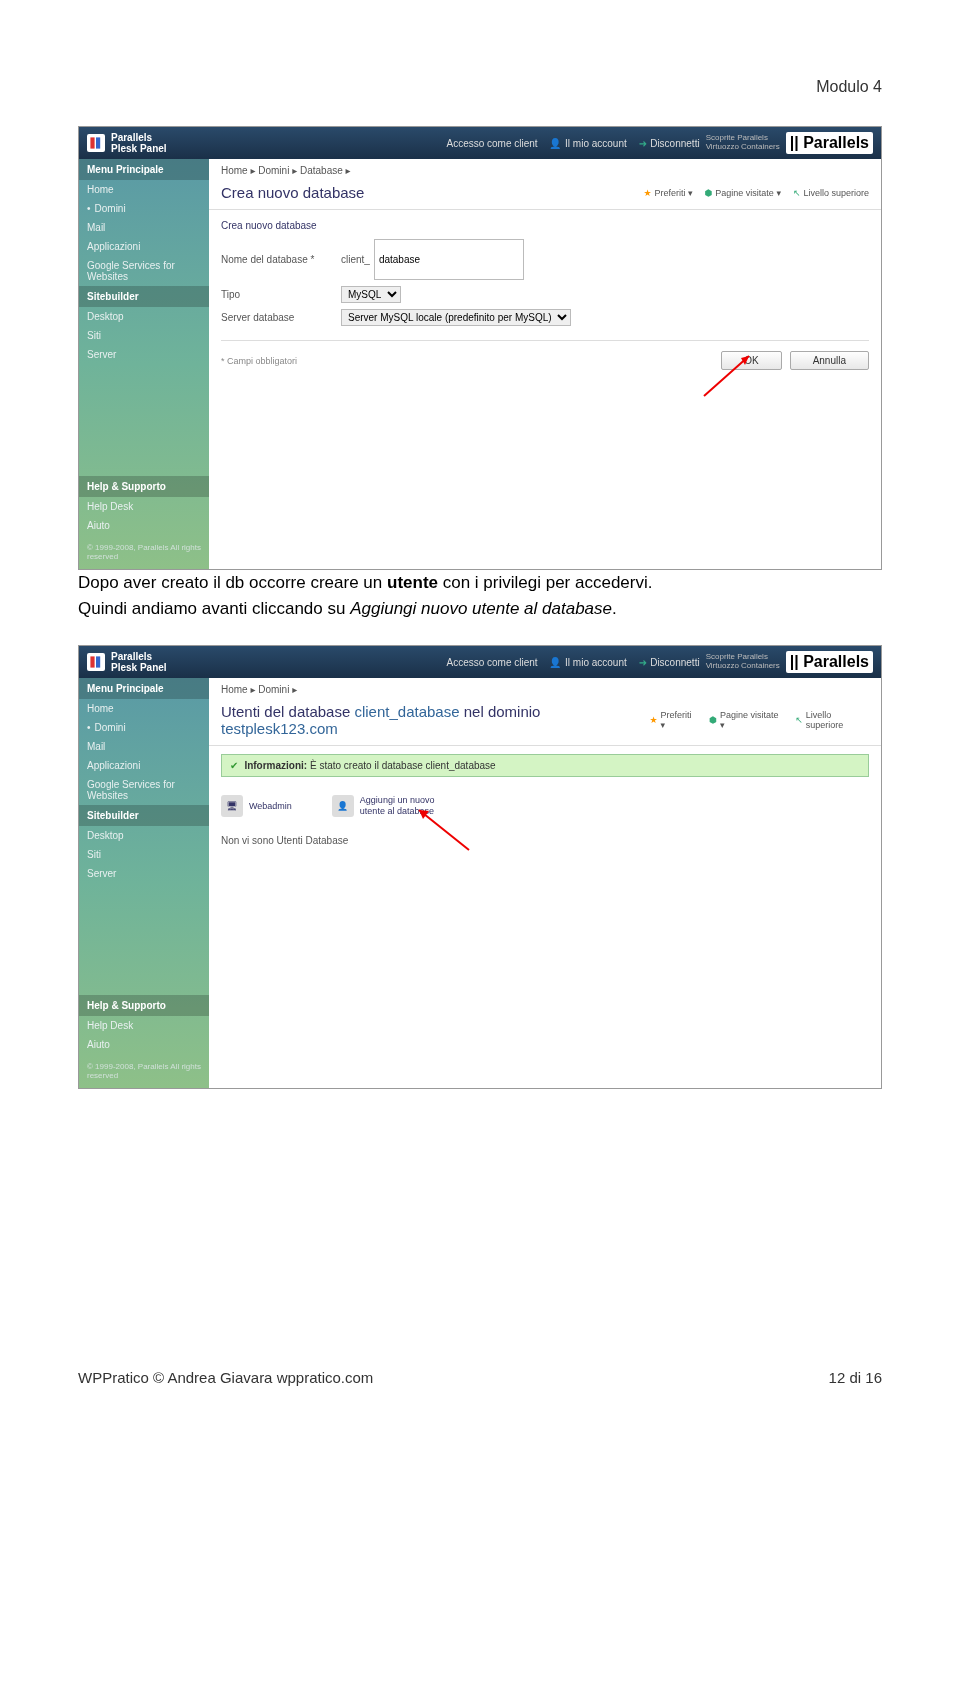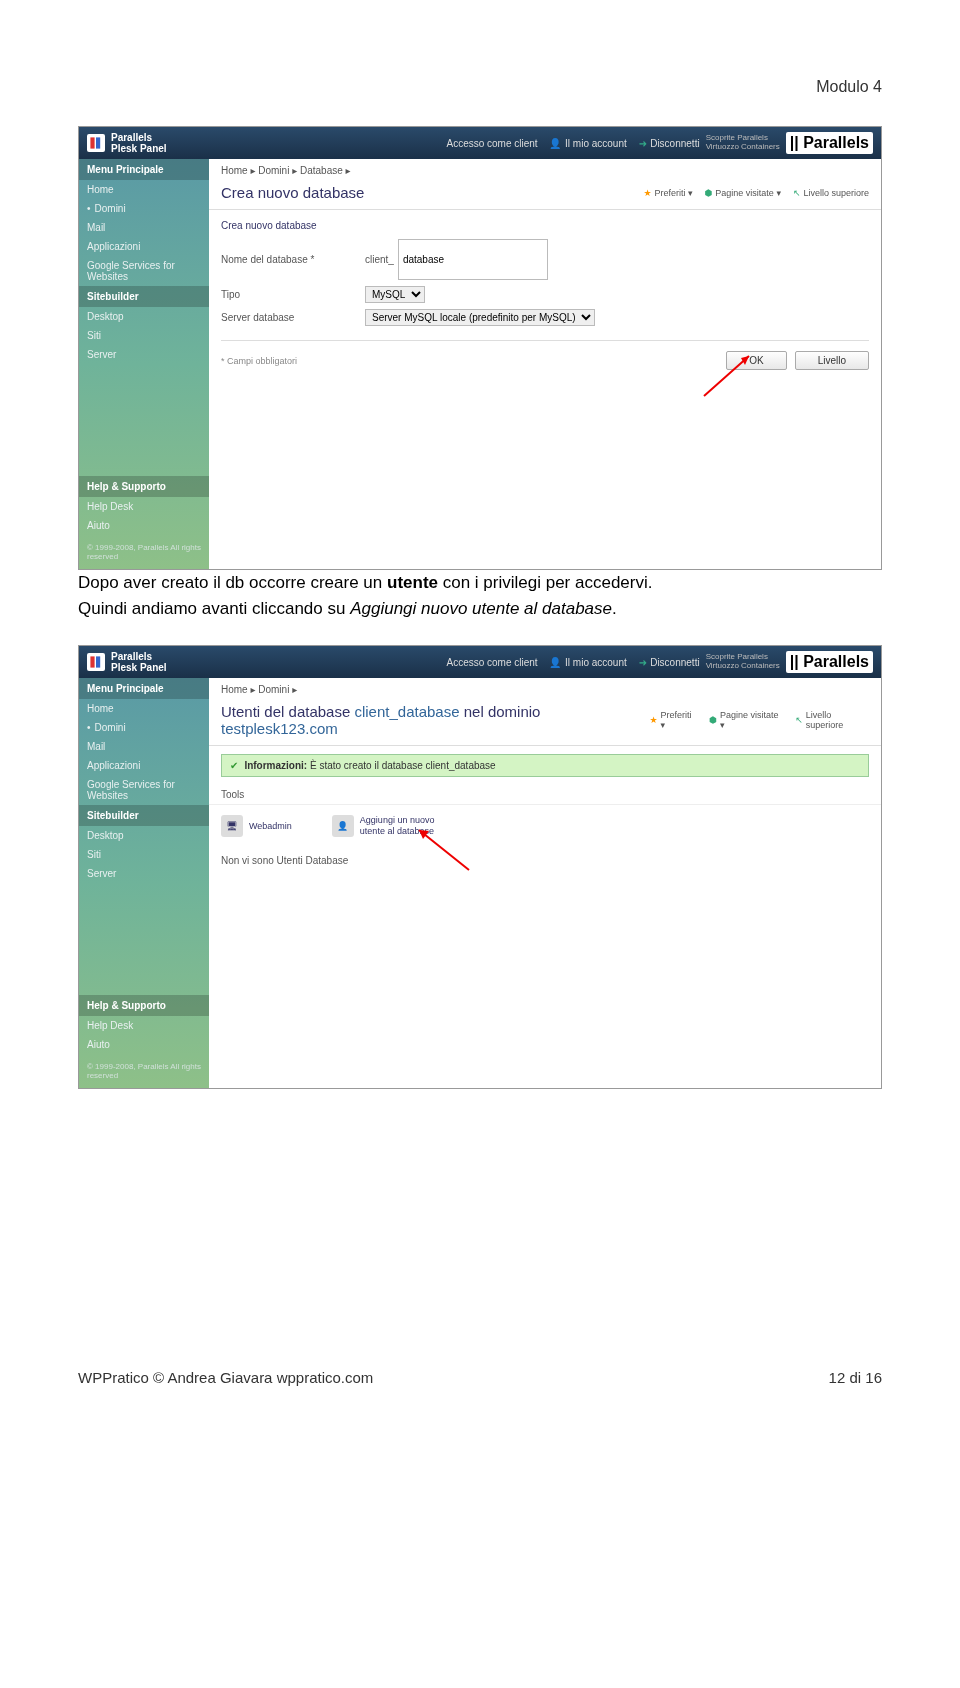--- a/index.html
+++ b/index.html
@@ -24,21 +24,21 @@
 .sidebar .item.active::before{content:"•";margin-right:4px}
 .sidebar .copyright{margin-top:auto;padding:8px;font-size:8px;color:#d0e0d8}
 .content{flex:1;background:#fff}
 .breadcrumb{font-size:10px;color:#555;padding:6px 12px}
 .page-title{font-size:15px;color:#336;padding:2px 12px 8px 12px;border-bottom:1px solid #ddd;display:flex;align-items:center}
 .page-title .actions{margin-left:auto;font-size:9px;color:#555;display:flex;gap:12px}
 .page-title .actions span{display:inline-flex;align-items:center;gap:3px}
 .form-area{padding:10px 12px;font-size:10px}
 .form-section-h{color:#336;margin-bottom:8px}
 .form-row{display:flex;align-items:center;margin-bottom:6px}
-.form-row .lbl{width:144px;color:#555}
+.form-row .lbl{width:120px;color:#555}
 .form-row input[type=text]{border:1px solid #bbb;padding:14px 4px;font-size:10px;width:140px}
 .form-row .prefix{margin-right:4px;color:#555}
 .form-row select{border:1px solid #bbb;font-size:10px;padding:1px 2px}
 .btnrow{border-top:1px solid #ddd;margin-top:14px;padding-top:10px;display:flex;align-items:center}
 .btnrow .note{color:#888;font-size:9px}
 .btnrow .btns{margin-left:auto;display:flex;gap:8px}
 .btn{border:1px solid #aaa;background:linear-gradient(#fefefe,#e8e8e8);padding:3px 22px;font-size:10px;border-radius:2px;color:#333}
 .arrow-red{position:relative}
 .arrow-svg{position:absolute}
 .info-bar{background:#d4f4c4;border:1px solid #9c9;margin:8px 12px;padding:5px 8px;font-size:10px;color:#333;display:flex;align-items:center;gap:6px}
@@ -134,21 +134,21 @@
             <select><option>MySQL</option></select>
           </div>
           <div class="form-row">
             <div class="lbl">Server database</div>
             <select style="width:230px"><option>Server MySQL locale (predefinito per MySQL)</option></select>
           </div>
           <div class="btnrow arrow-red">
             <span class="note">* Campi obbligatori</span>
             <div class="btns">
               <div class="btn">OK</div>
-              <div class="btn">Livello</div>
+              <div class="btn">Annulla</div>
             </div>
             <svg class="arrow-svg" style="right:110px;top:10px" width="60" height="50">
                 <line x1="5" y1="45" x2="50" y2="5" stroke="#e00" stroke-width="2"></line>
                 <polygon points="50,5 42,7 46,14" fill="#e00"></polygon>
               </svg>
           </div>
         </div>
       </div>
     </div>
   </div>
@@ -217,21 +217,20 @@
             <span>
                 <span class="up">↖</span>
                 <span>Livello superiore</span>
               </span>
           </div>
         </div>
         <div class="info-bar">
           <span class="chk">✔</span>
           <span><b>Informazioni:</b><span> È stato creato il database client_database</span></span>
         </div>
-        <div class="tools-h">Tools</div>
         <div class="tools-row arrow-red">
           <div class="tool">
             <div class="ticon">🖥</div>
             <span>Webadmin</span>
           </div>
           <div class="tool">
             <div class="ticon">👤</div>
             <span style="width:80px;line-height:1.2">Aggiungi un nuovo utente al database</span>
           </div>
           <svg class="arrow-svg" style="left:200px;top:20px" width="70" height="50">

